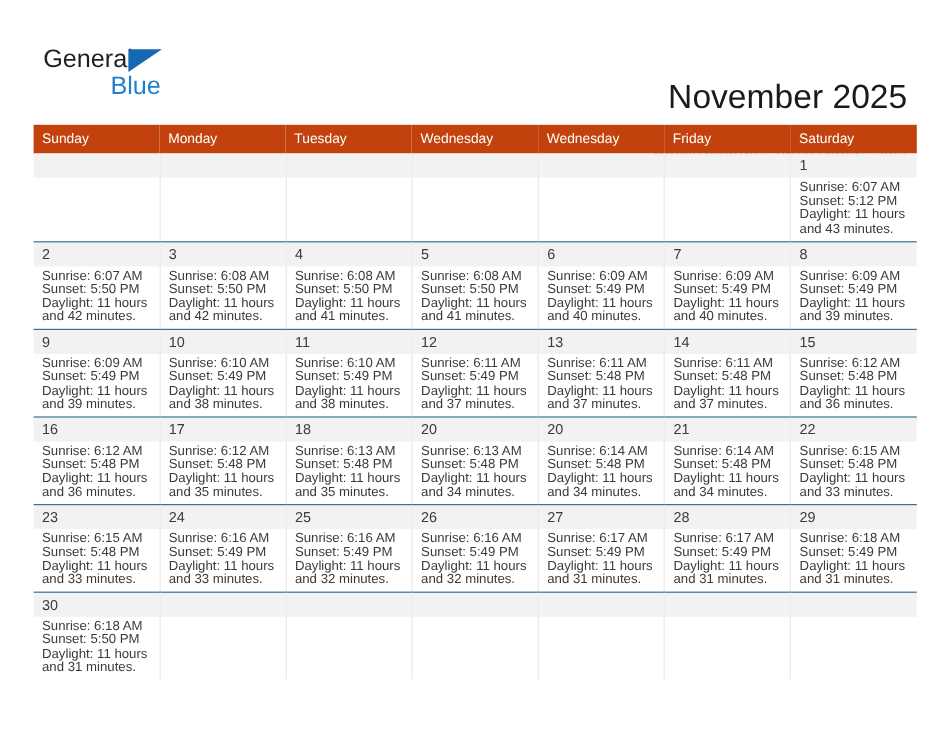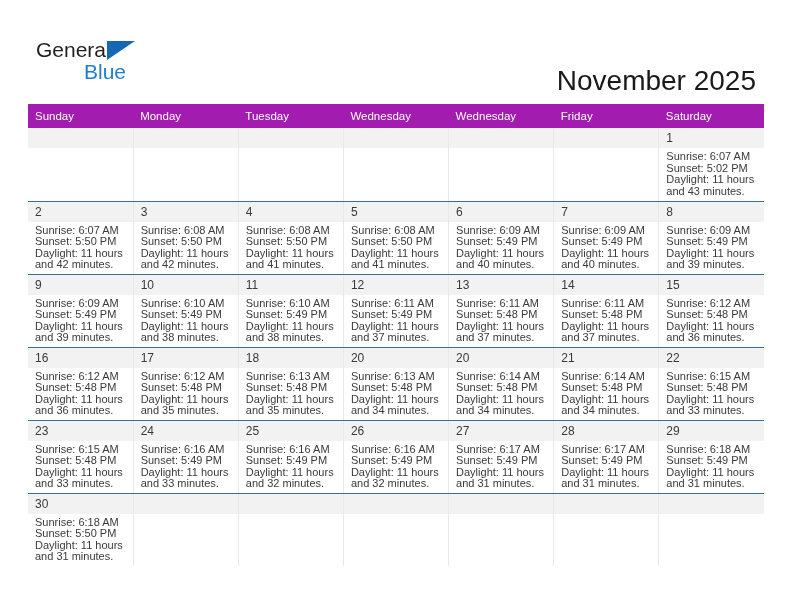--- a/index.html
+++ b/index.html
@@ -50,21 +50,21 @@
     position: absolute;
     left: 71px;
     top: 3px;
     width: 0;
     height: 0;
     border-left: 28px solid #1668b3;
     border-bottom: 19px solid transparent;
   }
   .logo-blue {
     position: absolute;
-    left: 48px;
+    left: 56px;
     top: 22px;
     font-size: 21px;
     color: #1f7fd0;
     line-height: 24px;
   }
 
   .title-block {
     position: absolute;
     right: 36px;
     top: 32px;
@@ -89,21 +89,21 @@
   
   .calendar {
     position: absolute;
     left: 28px;
     top: 104px;
     width: 736px;
     border-collapse: collapse;
     table-layout: fixed;
   }
   .calendar th {
-    background: #a21caf;
+    background: #c2410c;
     color: #ffffff;
     font-size: 11.5px;
     font-weight: normal;
     text-align: left;
     padding: 5px 0 5px 7px;
     height: 14px;
     border: none;
   }
   .calendar td {
     vertical-align: top;
@@ -190,21 +190,21 @@
           <td class="empty">
             <div class="daynum"></div>
           </td>
           <td class="empty">
             <div class="daynum"></div>
           </td>
           <td class="">
             <div class="daynum">1</div>
             <div class="info">
               <div>Sunrise: 6:07 AM</div>
-              <div>Sunset: 5:02 PM</div>
+              <div>Sunset: 5:12 PM</div>
               <div>Daylight: 11 hours</div>
               <div>and 43 minutes.</div>
             </div>
           </td>
         </tr>
         <tr class="week">
           <td class="">
             <div class="daynum">2</div>
             <div class="info">
               <div>Sunrise: 6:07 AM</div>

